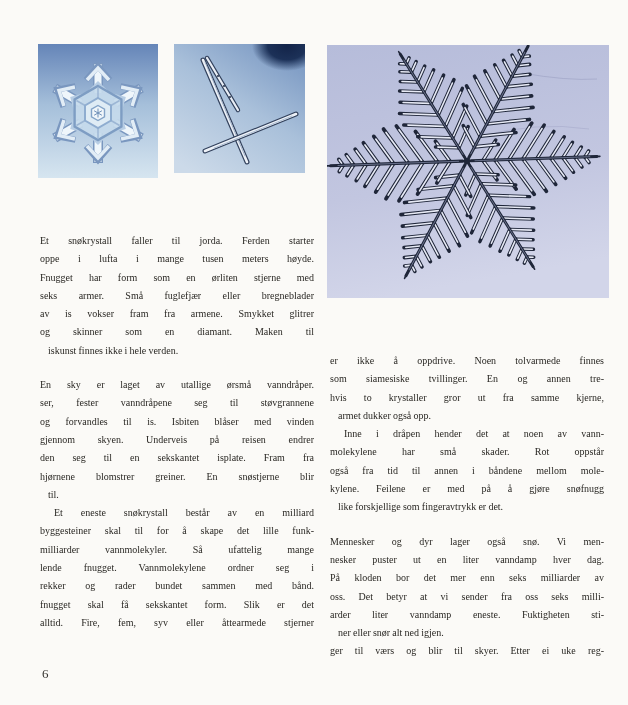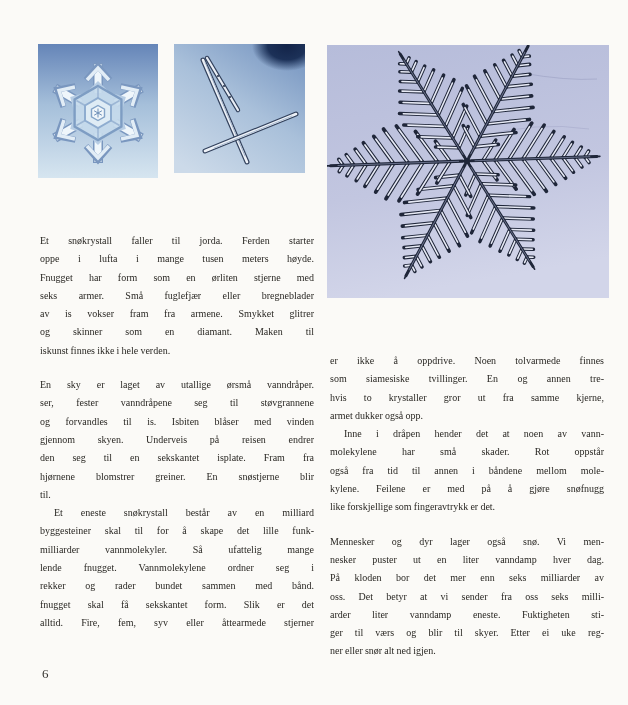--- a/index.html
+++ b/index.html
@@ -6,21 +6,21 @@
   .page{
     position:relative;width:628px;height:705px;background:#fbfaf7;overflow:hidden;
     font-family:"Liberation Serif", serif;color:#2a2824;
   }
   .photo{position:absolute;overflow:hidden;}
   .photo svg{display:block;width:100%;height:100%;}
   .col{position:absolute;width:274px;font-size:10px;line-height:18.3px;word-spacing:-0.3px;}
   .para{margin:0;}
   .para.gap{margin-top:16px;}
   .line{text-align:justify;text-align-last:justify;white-space:normal;}
-  .line.fin{text-align:center;text-align-last:left;}
+  .line.fin{text-align:center;text-align-last:left;margin-left:8px;}
   .line.indent{text-indent:14px;}
   .pagenum{position:absolute;left:42px;top:666px;font-size:13px;color:#35332f;}
 </style>
 </head>
 <body>
 
 <div class="page">
 
   <figure class="photo" style="left:38px;top:44px;width:120px;height:134px;margin:0;">
     <svg viewBox="0 0 120 134" preserveAspectRatio="none">
@@ -405,20 +405,20 @@
         <div class="line">også fra tid til annen i båndene mellom mole-</div>
         <div class="line">kylene. Feilene er med på å gjøre snøfnugg</div>
         <div class="line fin">like forskjellige som fingeravtrykk er det.</div>
       </div>
       <div class="para gap">
         <div class="line">Mennesker og dyr lager også snø. Vi men-</div>
         <div class="line">nesker puster ut en liter vanndamp hver dag.</div>
         <div class="line">På kloden bor det mer enn seks milliarder av</div>
         <div class="line">oss. Det betyr at vi sender fra oss seks milli-</div>
         <div class="line">arder liter vanndamp eneste. Fuktigheten sti-</div>
+        <div class="line fin">ner eller snør alt ned igjen.</div>
         <div class="line">ger til værs og blir til skyer. Etter ei uke reg-</div>
-        <div class="line fin">ner eller snør alt ned igjen.</div>
       </div>
     </div>
 
   <div class="pagenum">6</div>
 
 </div>
 
 </body></html>

